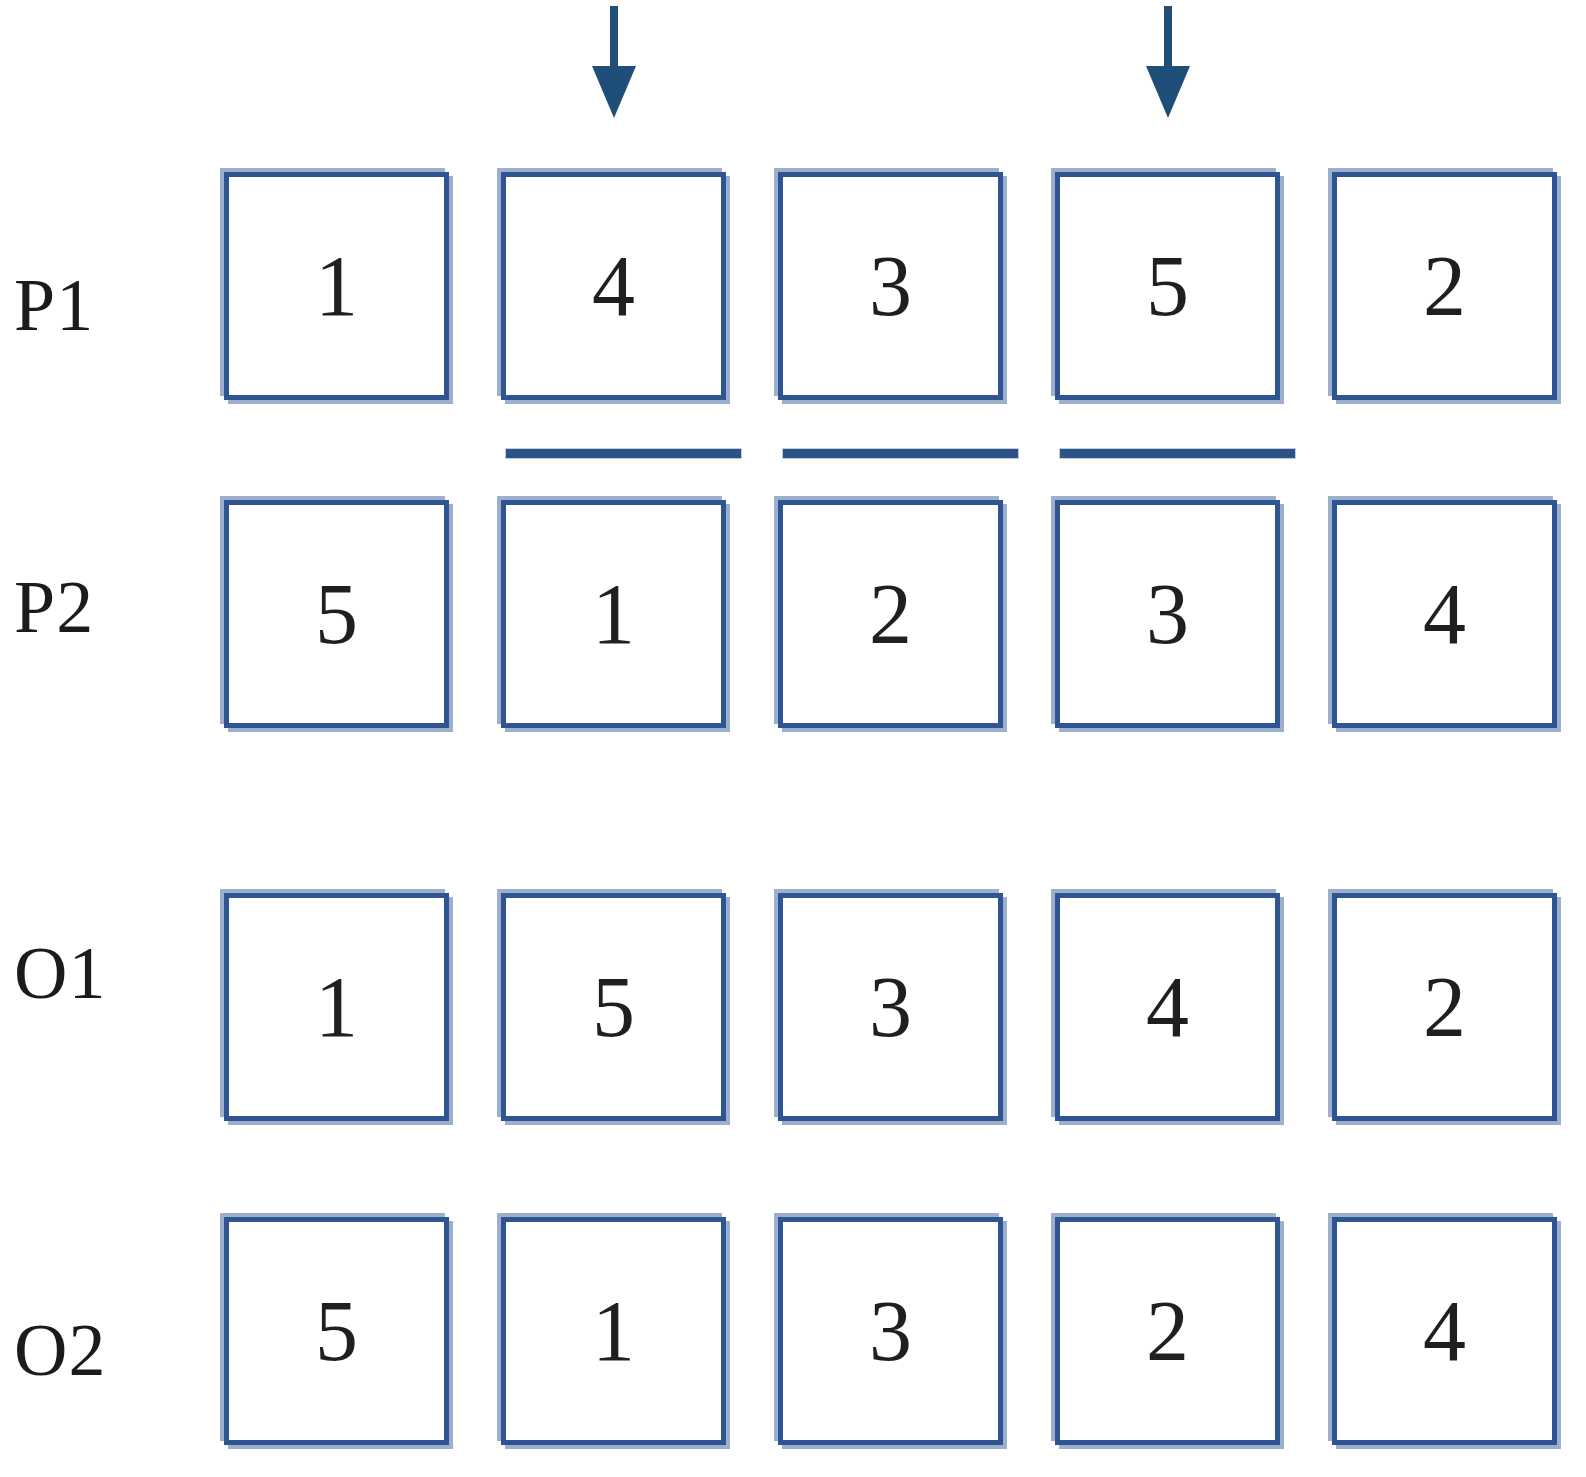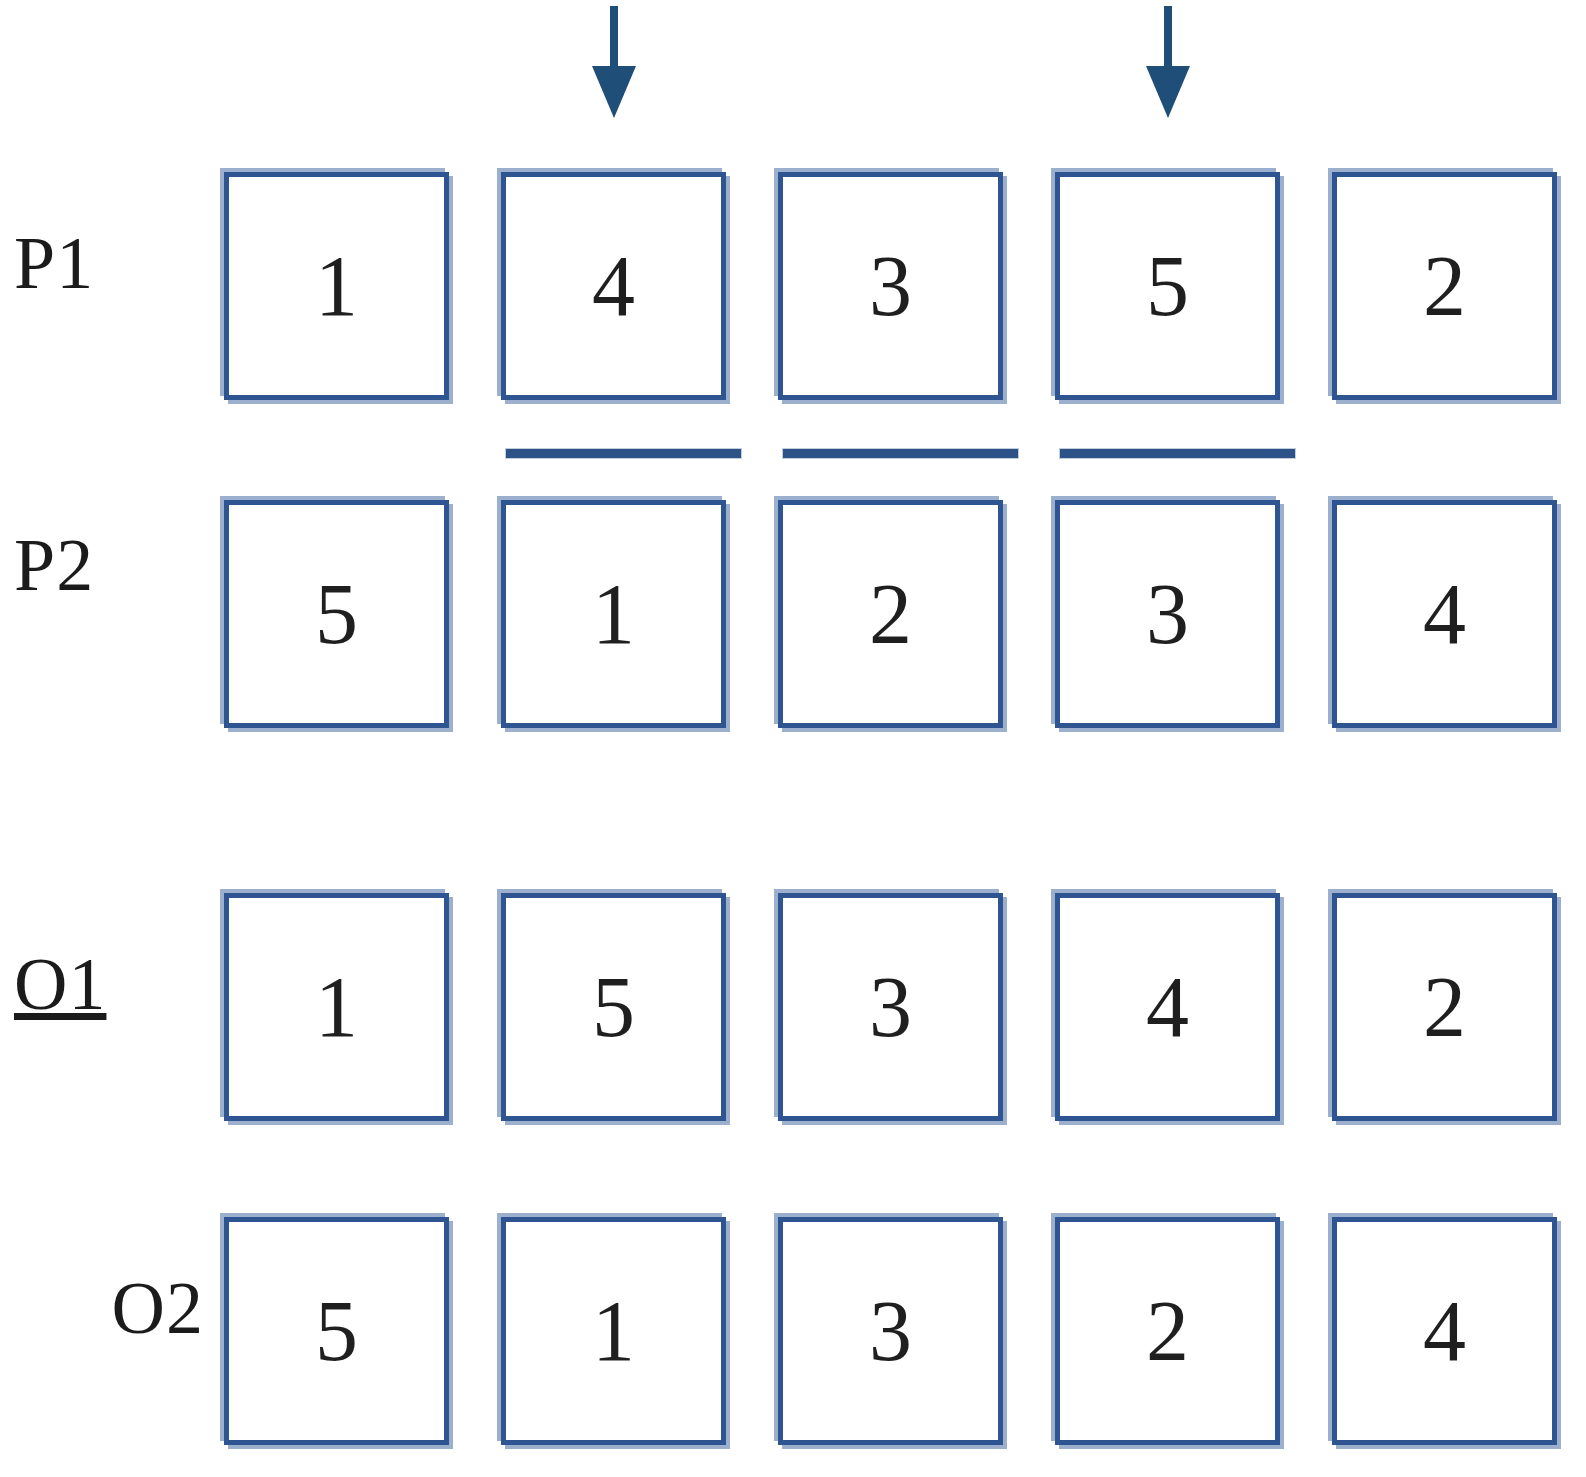--- a/index.html
+++ b/index.html
@@ -24,20 +24,21 @@
   .row-label {
     position: absolute;
     left: 14px;
     width: 190px;
     font-size: 74px;
     line-height: 1;
     color: #1b1b1b;
     font-family: "Liberation Serif", "DejaVu Serif", serif;
     letter-spacing: 1px;
     white-space: nowrap;
+    margin-top: 42px;
   }
 
   
   .cell {
     position: absolute;
     width: 225px;
     height: 228px;
     box-sizing: border-box;
     background: #ffffff;
     border: 5px solid #2e5591;
@@ -121,38 +122,38 @@
   <div class="cell" id="cell-1-2" style="left: 778px; top: 500px; width: 225px; height: 228px; border-color: rgb(46, 85, 145); box-shadow: rgb(156, 176, 205) -4px -4px 0px 0px, rgb(156, 176, 205) 4px 4px 0px 0px;">
       <div class="cell-inner" style="color: rgb(31, 31, 31);">2</div>
     </div>
   <div class="cell" id="cell-1-3" style="left: 1055px; top: 500px; width: 225px; height: 228px; border-color: rgb(46, 85, 145); box-shadow: rgb(156, 176, 205) -4px -4px 0px 0px, rgb(156, 176, 205) 4px 4px 0px 0px;">
       <div class="cell-inner" style="color: rgb(31, 31, 31);">3</div>
     </div>
   <div class="cell" id="cell-1-4" style="left: 1332px; top: 500px; width: 225px; height: 228px; border-color: rgb(46, 85, 145); box-shadow: rgb(156, 176, 205) -4px -4px 0px 0px, rgb(156, 176, 205) 4px 4px 0px 0px;">
       <div class="cell-inner" style="color: rgb(31, 31, 31);">4</div>
     </div>
 
-  <div class="row-label" id="label-2" style="top: 947px; text-decoration: underline;">O1</div>
+  <div class="row-label" id="label-2" style="top: 894px;">O1</div>
   <div class="cell" id="cell-2-0" style="left: 224px; top: 893px; width: 225px; height: 228px; border-color: rgb(46, 85, 145); box-shadow: rgb(156, 176, 205) -4px -4px 0px 0px, rgb(156, 176, 205) 4px 4px 0px 0px;">
       <div class="cell-inner" style="color: rgb(31, 31, 31);">1</div>
     </div>
   <div class="cell" id="cell-2-1" style="left: 501px; top: 893px; width: 225px; height: 228px; border-color: rgb(46, 85, 145); box-shadow: rgb(156, 176, 205) -4px -4px 0px 0px, rgb(156, 176, 205) 4px 4px 0px 0px;">
       <div class="cell-inner" style="color: rgb(31, 31, 31);">5</div>
     </div>
   <div class="cell" id="cell-2-2" style="left: 778px; top: 893px; width: 225px; height: 228px; border-color: rgb(46, 85, 145); box-shadow: rgb(156, 176, 205) -4px -4px 0px 0px, rgb(156, 176, 205) 4px 4px 0px 0px;">
       <div class="cell-inner" style="color: rgb(31, 31, 31);">3</div>
     </div>
   <div class="cell" id="cell-2-3" style="left: 1055px; top: 893px; width: 225px; height: 228px; border-color: rgb(46, 85, 145); box-shadow: rgb(156, 176, 205) -4px -4px 0px 0px, rgb(156, 176, 205) 4px 4px 0px 0px;">
       <div class="cell-inner" style="color: rgb(31, 31, 31);">4</div>
     </div>
   <div class="cell" id="cell-2-4" style="left: 1332px; top: 893px; width: 225px; height: 228px; border-color: rgb(46, 85, 145); box-shadow: rgb(156, 176, 205) -4px -4px 0px 0px, rgb(156, 176, 205) 4px 4px 0px 0px;">
       <div class="cell-inner" style="color: rgb(31, 31, 31);">2</div>
     </div>
 
-  <div class="row-label" id="label-3" style="top: 1271px; text-align: right;">O2</div>
+  <div class="row-label" id="label-3" style="top: 1271px;">O2</div>
   <div class="cell" id="cell-3-0" style="left: 224px; top: 1217px; width: 225px; height: 228px; border-color: rgb(46, 85, 145); box-shadow: rgb(156, 176, 205) -4px -4px 0px 0px, rgb(156, 176, 205) 4px 4px 0px 0px;">
       <div class="cell-inner" style="color: rgb(31, 31, 31);">5</div>
     </div>
   <div class="cell" id="cell-3-1" style="left: 501px; top: 1217px; width: 225px; height: 228px; border-color: rgb(46, 85, 145); box-shadow: rgb(156, 176, 205) -4px -4px 0px 0px, rgb(156, 176, 205) 4px 4px 0px 0px;">
       <div class="cell-inner" style="color: rgb(31, 31, 31);">1</div>
     </div>
   <div class="cell" id="cell-3-2" style="left: 778px; top: 1217px; width: 225px; height: 228px; border-color: rgb(46, 85, 145); box-shadow: rgb(156, 176, 205) -4px -4px 0px 0px, rgb(156, 176, 205) 4px 4px 0px 0px;">
       <div class="cell-inner" style="color: rgb(31, 31, 31);">3</div>
     </div>
   <div class="cell" id="cell-3-3" style="left: 1055px; top: 1217px; width: 225px; height: 228px; border-color: rgb(46, 85, 145); box-shadow: rgb(156, 176, 205) -4px -4px 0px 0px, rgb(156, 176, 205) 4px 4px 0px 0px;">

